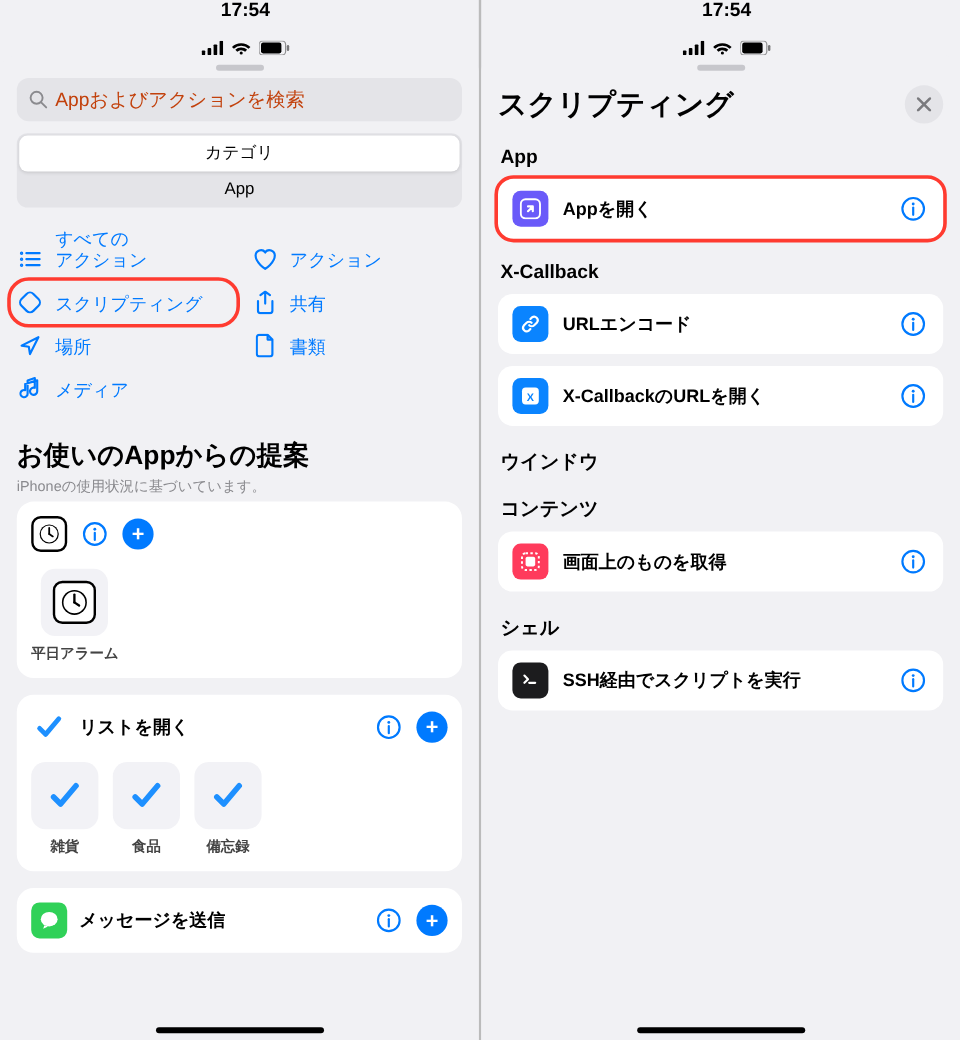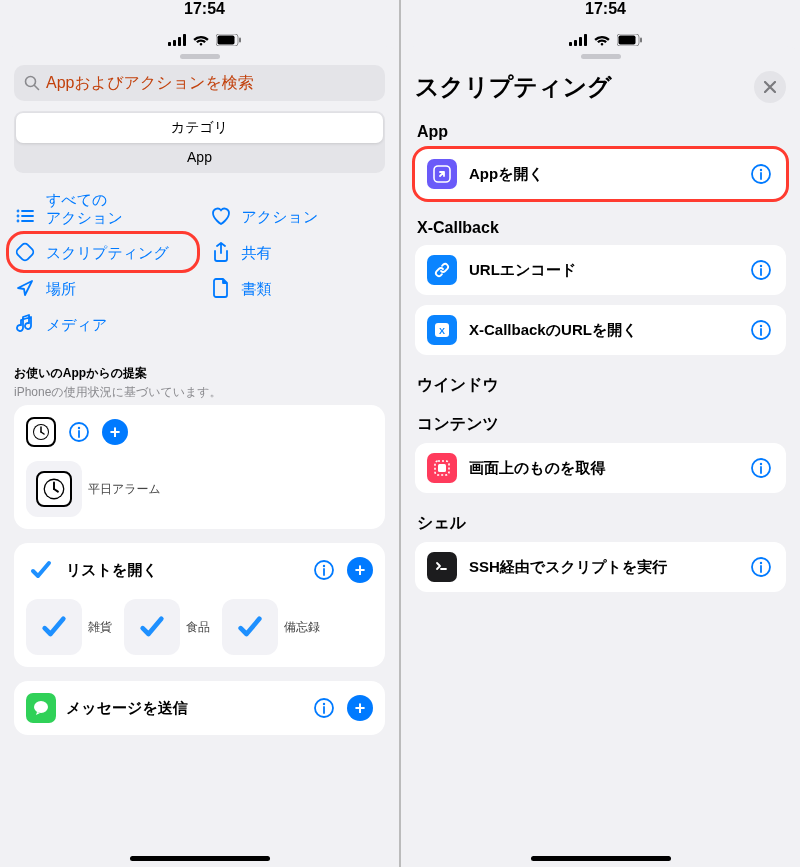--- a/index.html
+++ b/index.html
@@ -21,31 +21,31 @@
 .search-wrap { padding: 0 14px 10px; }
 .search { background: #e4e4e8; border-radius: 10px; height: 36px; display: flex; align-items: center; padding: 0 10px; color: #c2410c; gap: 6px; font-size: 16px; }
 .seg { margin: 0 14px 14px; background: #e4e4e8; border-radius: 9px; display: flex; padding: 2px; flex-direction: column; }
 .seg-item { flex: 1; text-align: center; padding: 6px 0; border-radius: 7px; font-size: 14px; font-weight: 500; cursor: pointer; }
 .seg-item.active { background: #fff; box-shadow: 0 1px 3px rgba(0,0,0,0.12); }
 .cat-grid { display: grid; grid-template-columns: 1fr 1fr; padding: 0 14px 14px; gap: 6px 20px; }
 .cat-item { display: flex; align-items: flex-end; gap: 10px; color: #007aff; font-size: 15px; padding: 4px 0; cursor: pointer; }
 .cat-icon { width: 22px; height: 22px; display: flex; align-items: center; justify-content: center; flex-shrink: 0; }
 .cat-item.highlighted { position: relative; }
 .cat-item.highlighted::after { content: ""; position: absolute; inset: -6px -10px -6px -8px; border: 3px solid #ff3b30; border-radius: 18px; }
-.section-head { padding: 12px 14px 2px; font-size: 12px; font-weight: 700; color: #000; }
+.section-head { padding: 12px 14px 2px; font-size: 22px; font-weight: 700; color: #000; }
 .section-sub { padding: 0 14px 4px; font-size: 12px; color: #8a8a8e; }
 .card { background: #fff; border-radius: 14px; margin: 0 14px 14px; padding: 12px; }
 .card-head { display: flex; align-items: center; gap: 10px; }
 .card-title { flex: 1; font-weight: 700; font-size: 15px; }
 .app-icon { width: 30px; height: 30px; border-radius: 7px; display: flex; align-items: center; justify-content: center; font-size: 18px; flex-shrink: 0; }
 .info-icon, .plus-icon { width: 26px; height: 26px; border-radius: 50%; display: flex; align-items: center; justify-content: center; cursor: pointer; }
 .info-icon { color: #007aff; }
 .plus-icon { background: #007aff; color: #fff; font-size: 18px; font-weight: 600; }
 .chips { display: flex; gap: 12px; margin-top: 14px; }
-.chip { display: flex; flex-direction: row; align-items: center; gap: 6px; cursor: pointer; }
+.chip { display: flex; flex-direction: column; align-items: center; gap: 6px; cursor: pointer; font-weight: bold; }
 .chip-box { width: 56px; height: 56px; border-radius: 12px; background: #f2f2f6; display: flex; align-items: center; justify-content: center; }
 .chip-label { font-size: 12px; color: #444; }
 .home-bar { width: 140px; height: 5px; background: #000; border-radius: 3px; margin: 0 auto; position: absolute; bottom: 6px; left: 50%; transform: translateX(-50%); }
 
 
 .sheet-head { display: flex; align-items: center; justify-content: space-between; padding: 6px 14px 10px; }
 .sheet-title { font-size: 24px; font-weight: 800; }
 .close-btn { width: 32px; height: 32px; border-radius: 50%; background: #e4e4e8; color: #7a7a7e; display: flex; align-items: center; justify-content: center; cursor: pointer; font-size: 16px; font-weight: 600; }
 .groups { flex: 1; overflow-y: auto; padding: 0 14px 40px; }
 .group-title { font-size: 16px; font-weight: 700; padding: 10px 2px 8px; }

